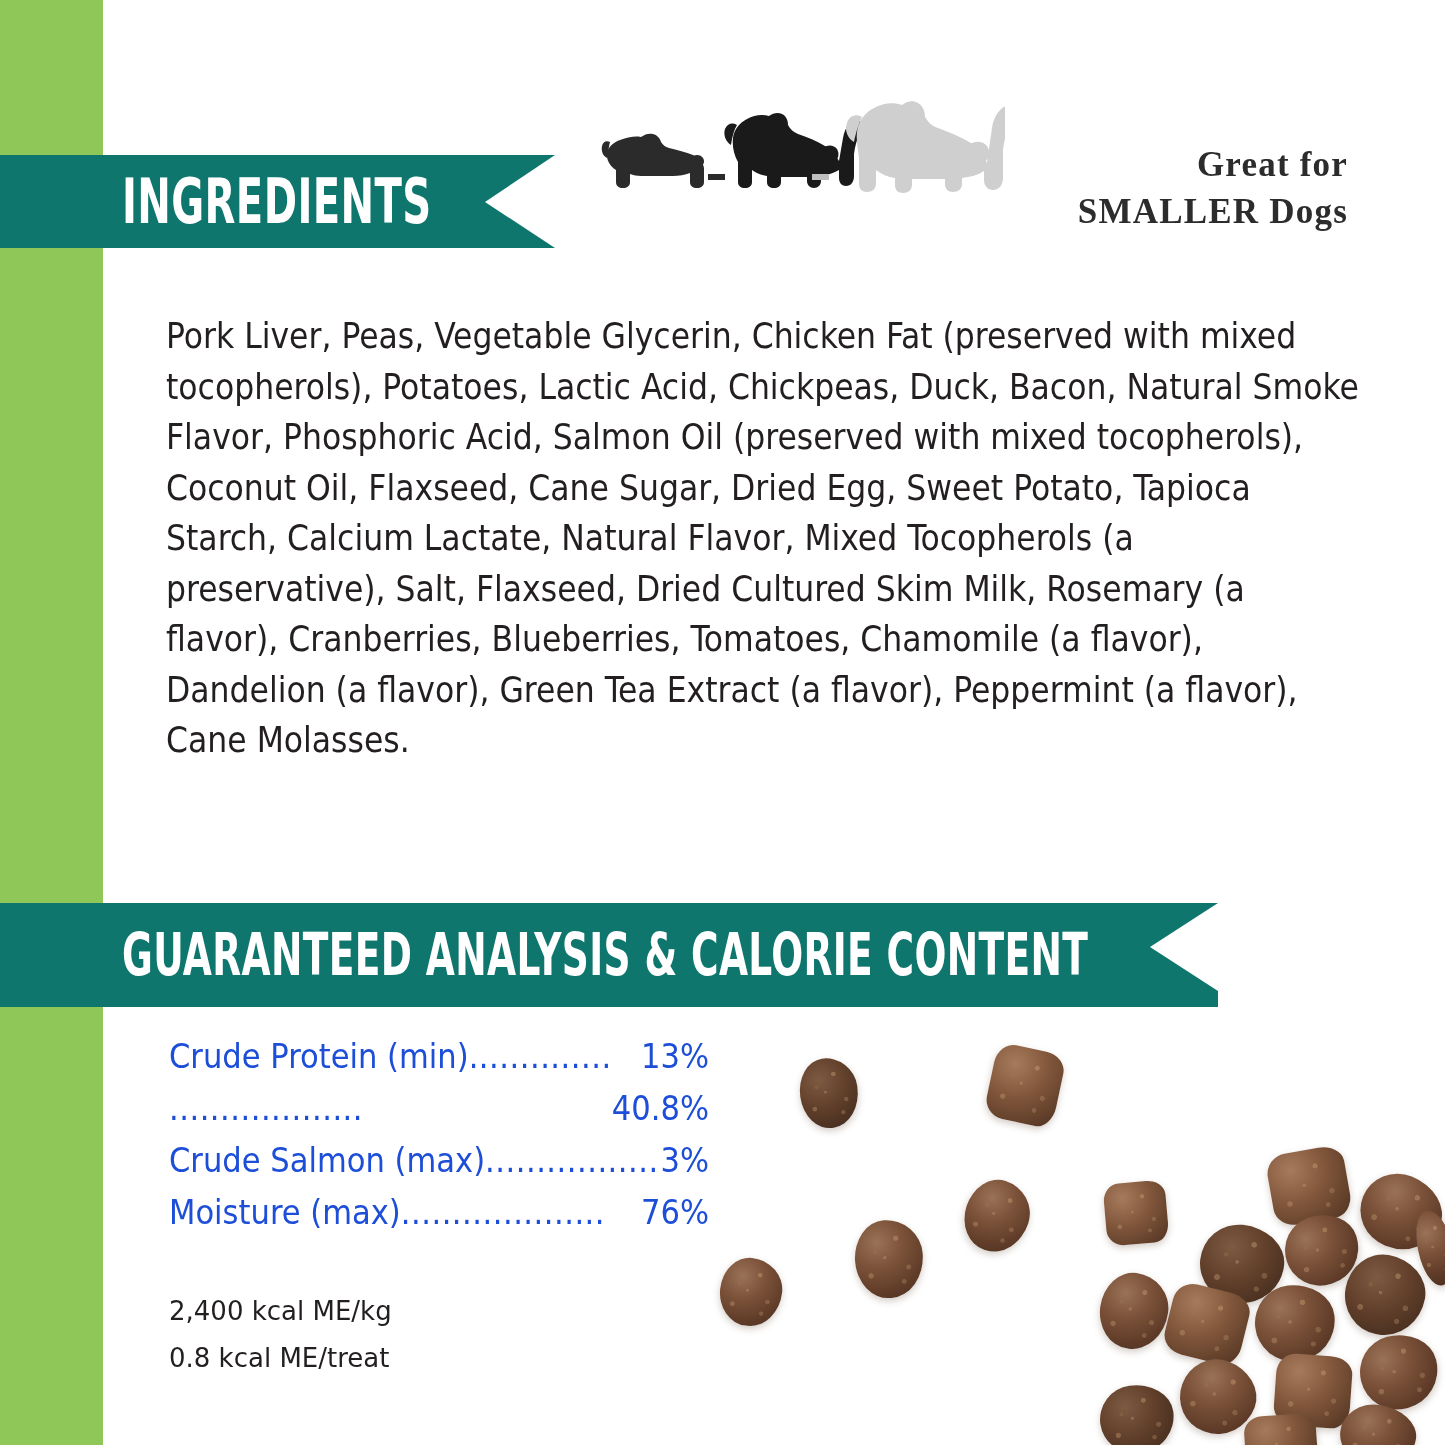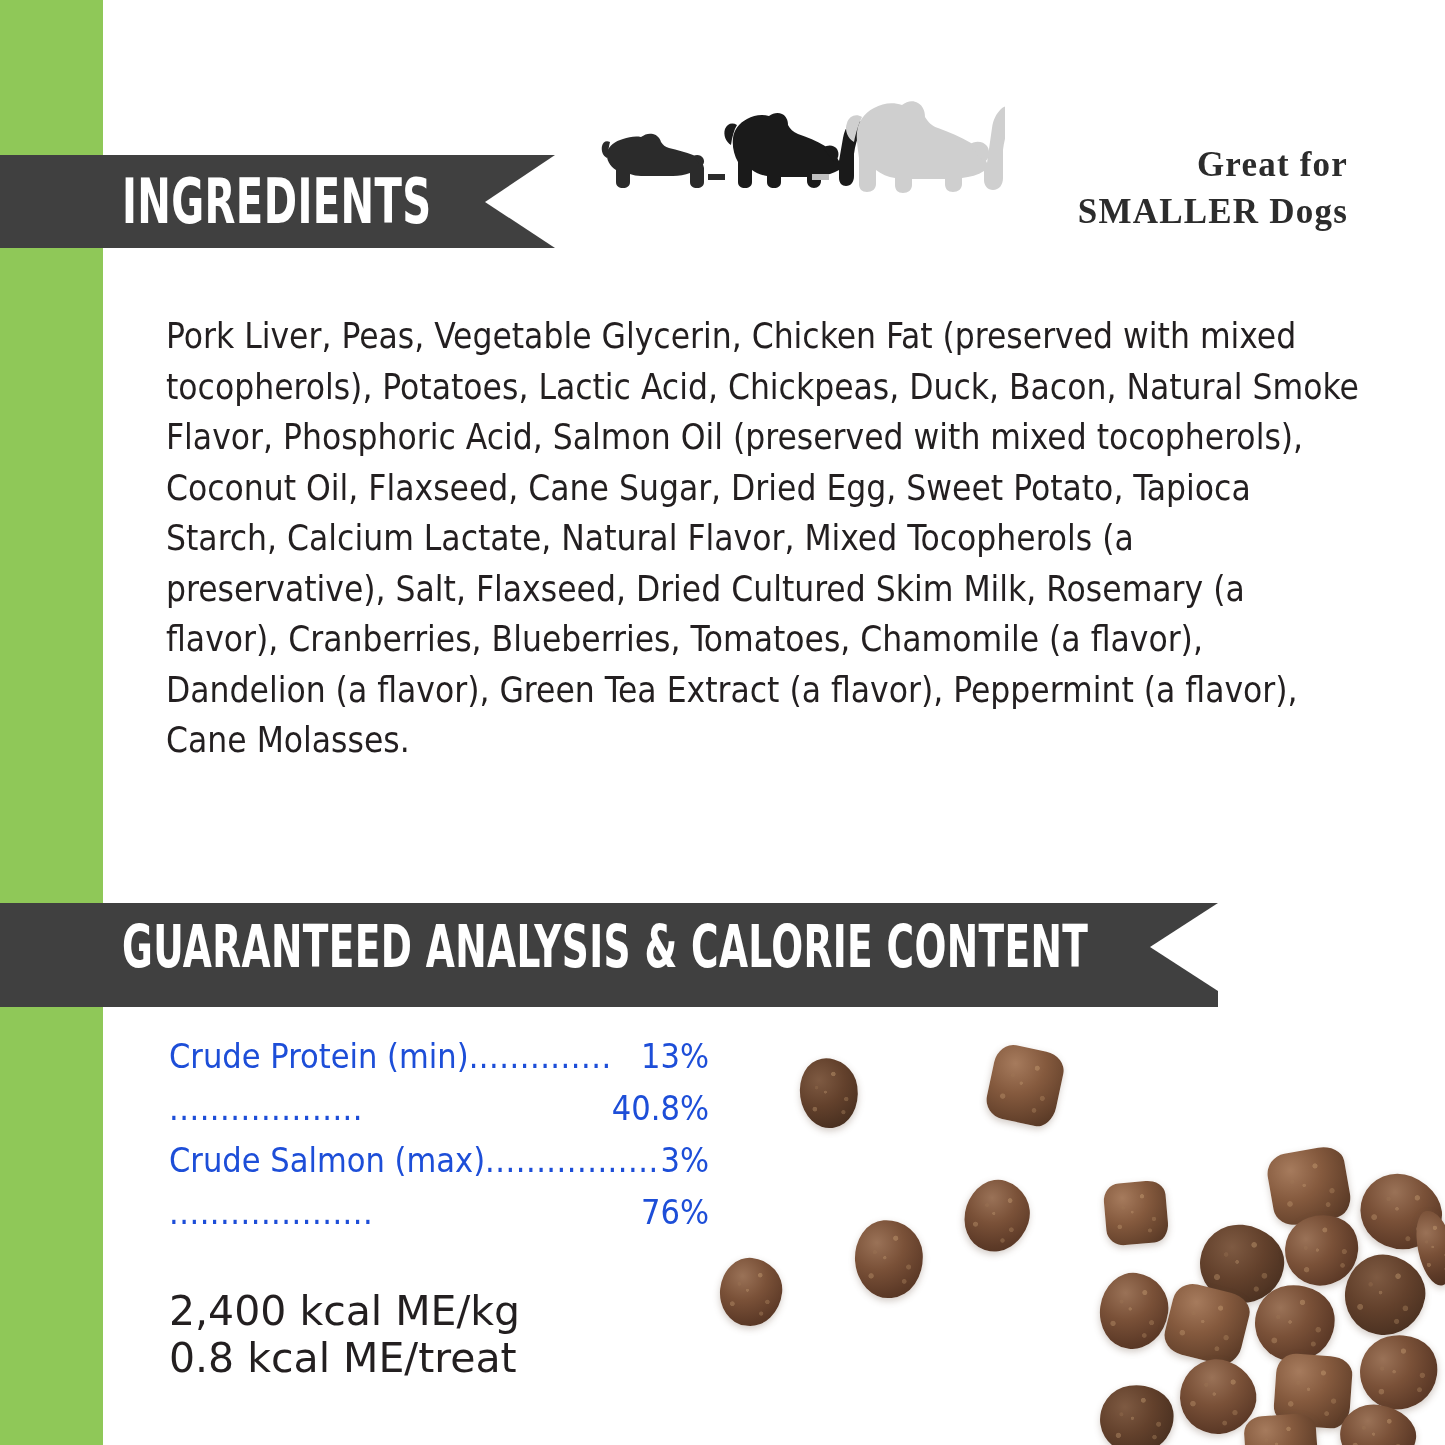--- a/index.html
+++ b/index.html
@@ -19,22 +19,22 @@
 
   
   .green-rail{
     position:absolute;left:0;top:0;width:103px;height:1445px;
     background:#8FC858;
   }
 
   
   .ribbon{
     position:absolute;
-    background:#404040;
-    display:flex;
+    background:#0f766e;
+    display:flex;align-items:center;
   }
   .ribbon .notch{
     position:absolute;right:0;top:0;height:100%;
     width:0;height:0;
   }
   .ribbon-title{
     color:#ffffff;
     font-family:"Liberation Sans Narrow","DejaVu Sans Condensed","Liberation Sans", sans-serif;
     font-weight:bold;
     letter-spacing:0.5px;
@@ -123,21 +123,21 @@
   .analysis-row .dots{
     flex:1 1 auto;overflow:hidden;white-space:nowrap;
     letter-spacing:0.5px;
   }
   .analysis-row .val{flex:0 0 auto;}
 
   .kcal-block{
     position:absolute;left:169px;top:1288px;
     color:#231F20;
     font-family:"DejaVu Sans","Liberation Sans", sans-serif;
-    font-size:41px;
+    font-size:26px;
     line-height:47px;
   }
 
   
   .kibble-zone{
     position:absolute;left:700px;top:1030px;width:745px;height:415px;
     overflow:hidden;
   }
   .kib{
     position:absolute;
@@ -259,20 +259,21 @@
     <div class="analysis-row">
       <span class="dots">...................</span>
       <span class="val">40.8%</span>
     </div>
     <div class="analysis-row">
       <span class="lbl">Crude Salmon (max)</span>
       <span class="dots">..................</span>
       <span class="val">3%</span>
     </div>
     <div class="analysis-row">
+      <span class="lbl">Moisture (max)</span>
       <span class="dots">....................</span>
       <span class="val">76%</span>
     </div>
   </div>
 
   <div class="kcal-block">
     <div>2,400 kcal ME/kg</div>
     <div>0.8 kcal ME/treat</div>
   </div>
 

